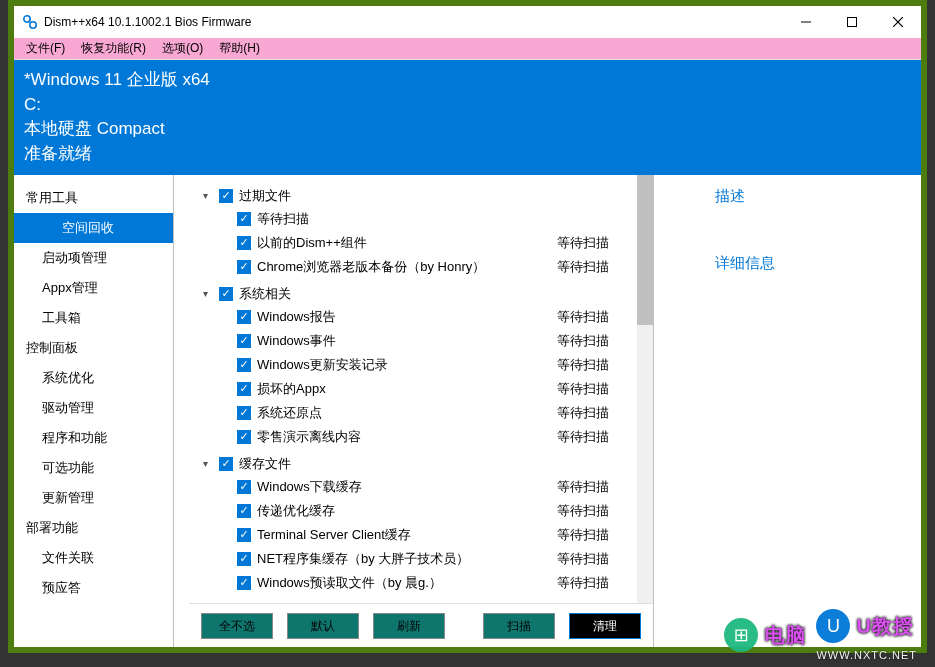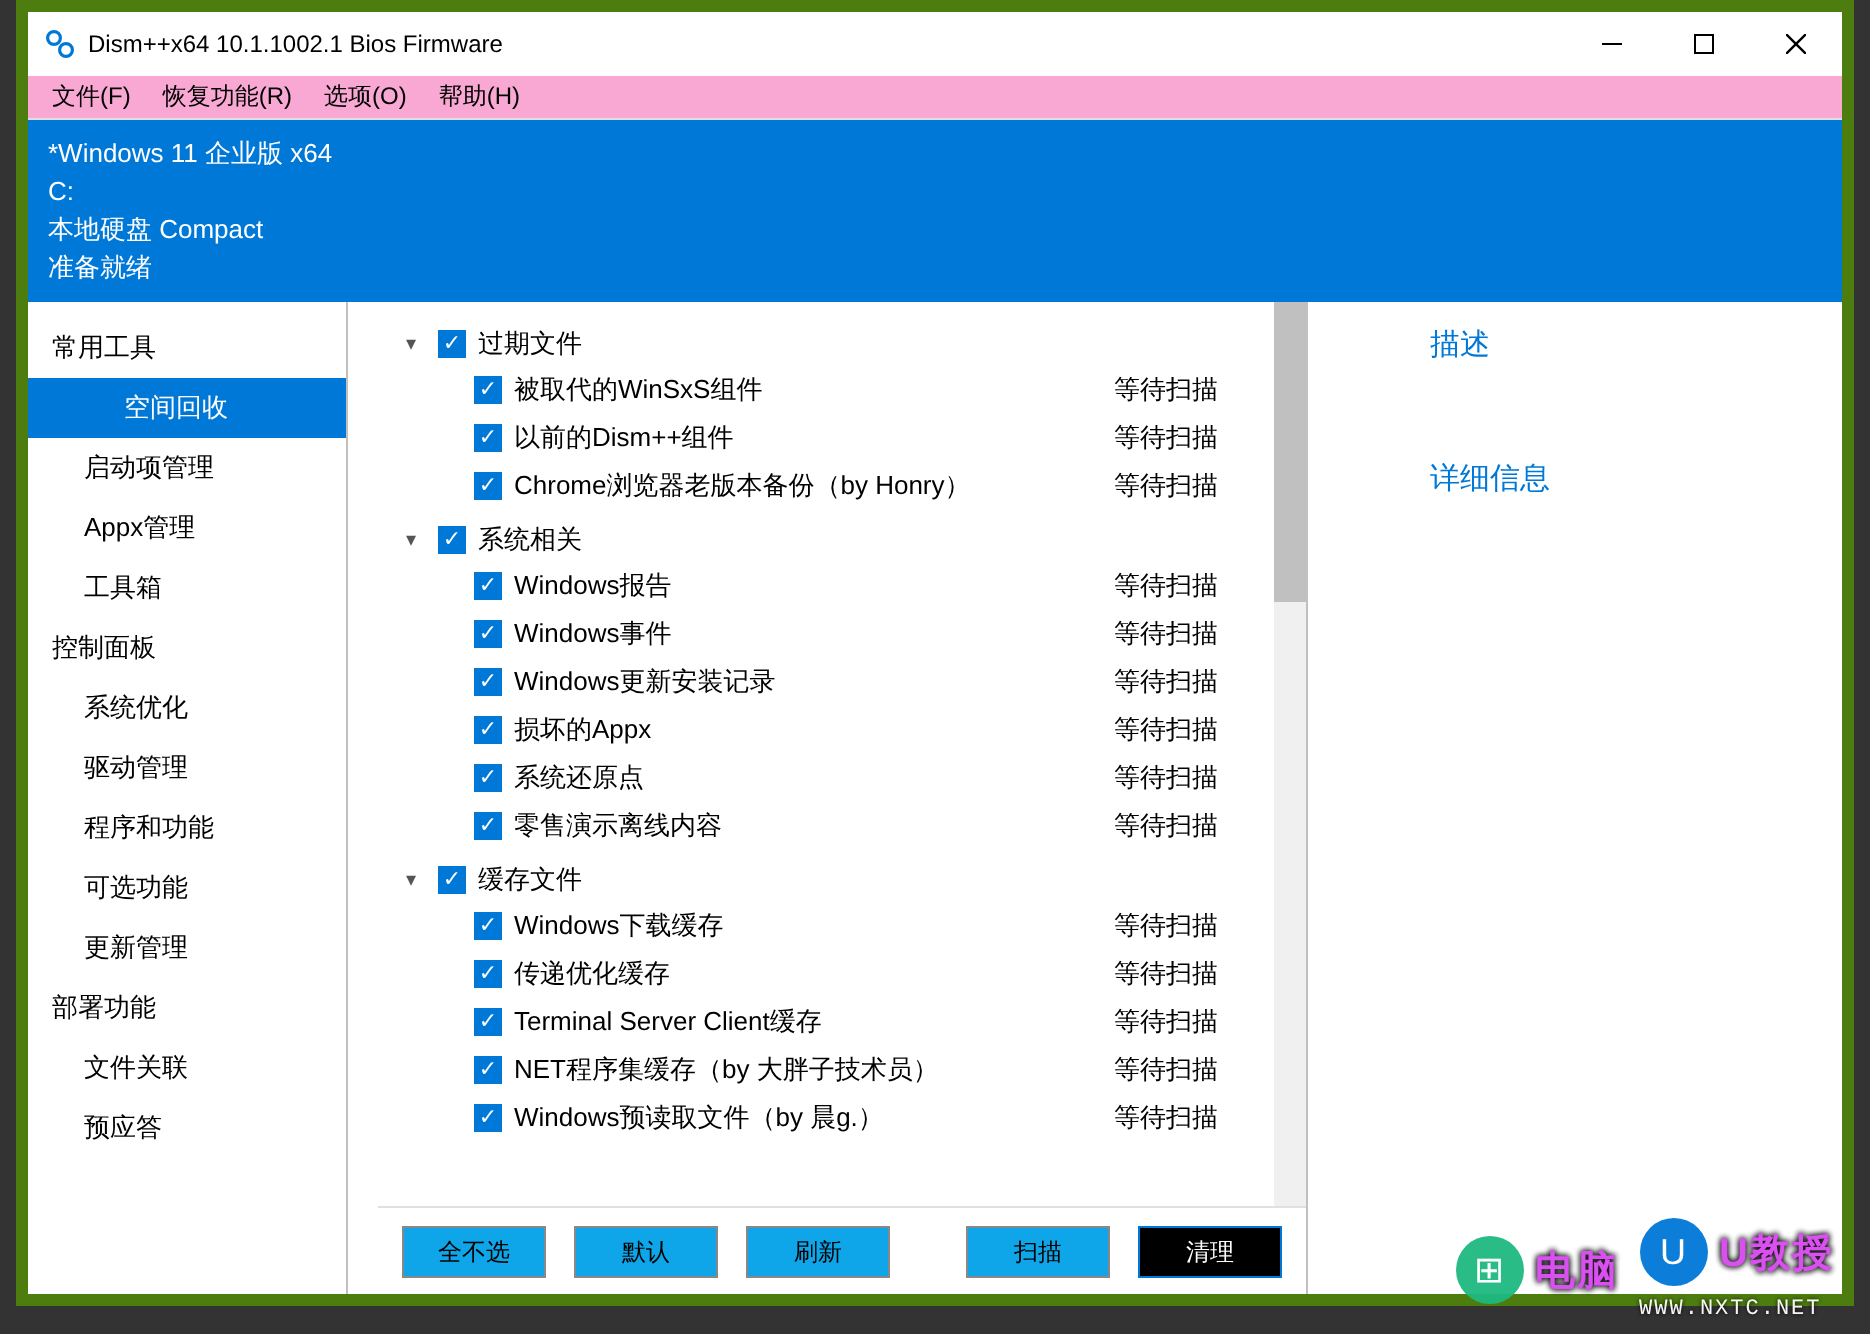--- a/index.html
+++ b/index.html
@@ -7,52 +7,52 @@
 .window { background: #fff; width: 919px; height: 653px; margin: 0 auto; border: 6px solid #4d7c0f; display: flex; flex-direction: column; position: relative; top: 0; }
 .titlebar { height: 32px; display: flex; align-items: center; background: #fff; padding: 0 0 0 8px; }
 .title-icon { width: 16px; height: 16px; margin-right: 6px; }
 .title-icon svg { width: 16px; height: 16px; }
 .title-text { flex: 1; font-size: 12px; color: #000; }
 .win-controls { display: flex; height: 100%; }
 .win-btn { width: 46px; height: 100%; display: flex; align-items: center; justify-content: center; font-size: 11px; color: #000; cursor: pointer; }
 .menubar { height: 22px; background: #f9a8d4; display: flex; align-items: center; padding: 0 4px; border-bottom: 1px solid #e0e0e0; }
 .menu-item { padding: 2px 8px; font-size: 12px; cursor: pointer; }
 .info-panel { background: #0078d7; color: #fff; padding: 8px 10px; font-size: 13px; line-height: 1.45; }
-.info-panel div { font-size: 13px; }
+.info-panel div { font-size: 17px; }
 .body-wrap { flex: 1; display: flex; min-height: 0; gap: 15px; }
 .sidebar { width: 160px; border-right: 1px solid #c0c0c0; padding: 8px 0; overflow-y: auto; }
 .side-group { padding: 6px 12px; font-size: 13px; color: #000; cursor: pointer; }
 .side-item { padding: 6px 12px 6px 28px; font-size: 13px; color: #000; cursor: pointer; }
 .side-item.active { background: #0078d7; color: #fff; padding-left: 48px; }
 .center { flex: 1; display: flex; flex-direction: column; min-width: 0; border-right: 1px solid #c0c0c0; }
 .tree-area { flex: 1; overflow-y: auto; padding: 10px 6px 4px 6px; position: relative; }
 .scrollbar-fake { position: absolute; right: 0; top: 0; width: 16px; height: 100%; background: #f0f0f0; }
 .scrollbar-thumb { position: absolute; right: 0; top: 0; width: 16px; height: 150px; background: #c0c0c0; }
 .tree-group { margin-bottom: 4px; }
 .group-header { display: flex; align-items: center; padding: 2px 0 2px 8px; cursor: pointer; }
 .expand-icon { width: 12px; display: inline-block; font-size: 10px; color: #555; margin-right: 4px; transform: rotate(0deg); }
 .expand-icon.open { }
 .chk { width: 14px; height: 14px; border: 1px solid #0078d7; background: #0078d7; display: inline-flex; align-items: center; justify-content: center; margin-right: 6px; cursor: pointer; flex-shrink: 0; }
 .chk::after { content: "✓"; color: #fff; font-size: 11px; line-height: 1; }
 .group-label { font-size: 13px; }
 .tree-row { display: flex; align-items: center; padding: 3px 0 3px 42px; }
 .row-label { flex: 1; font-size: 13px; padding-right: 8px; white-space: nowrap; overflow: hidden; text-overflow: ellipsis; }
 .row-status { width: 90px; font-size: 13px; color: #000; }
 .bottom-bar { height: 44px; display: flex; align-items: center; padding: 0 12px; gap: 14px; border-top: 1px solid #e0e0e0; }
-.btn { min-width: 72px; height: 26px; border: 1px solid #888; background: #0ea5e9; font-size: 12px; cursor: pointer; text-align: center; line-height: 24px; padding: 0 8px; }
+.btn { min-width: 72px; height: 26px; border: 1px solid #888; background: #0f766e; font-size: 12px; cursor: pointer; text-align: center; line-height: 24px; padding: 0 8px; }
 .btn.primary { background: #000000; color: #fff; border-color: #0078d7; }
 .spacer { flex: 1; }
 .right-panel { width: 220px; padding: 12px 14px; margin-left: 32px; }
 .right-heading { color: #0078d7; font-size: 15px; margin-bottom: 48px; }
 .watermark { position: absolute; right: 18px; bottom: 6px; display: flex; align-items: center; gap: 10px; opacity: 0.95; }
 .wm-badge { display: flex; align-items: center; gap: 6px; }
 .wm-icon { width: 34px; height: 34px; border-radius: 50%; background: #1eb980; display: flex; align-items: center; justify-content: center; color: #fff; font-size: 18px; }
 .wm-icon.blue { background: #0078d7; }
 .wm-text { font-weight: bold; color: #d946ef; text-shadow: 0 0 3px #000, 0 0 3px #000; font-size: 20px; letter-spacing: 1px; }
-.wm-url { color: #fff; text-shadow: 0 0 2px #000; font-size: 11px; letter-spacing: 1px; font-family: Liberation Mono, monospace; }
+.wm-url { color: #fff; text-shadow: 0 0 2px #000; font-size: 11px; letter-spacing: 1px; }
 </style>
 </head>
 <body>
 
 <div class="window">
 
   <div class="titlebar">
     <span class="title-icon">
       <svg viewBox="0 0 16 16">
           <circle cx="5" cy="5" r="3.2" fill="none" stroke="#0078d7" stroke-width="1.6"></circle>
@@ -122,21 +122,20 @@
           </div>
 
         <div class="tree-group">
           <div class="group-header">
             <span class="expand-icon open">▾</span>
             <span class="chk"></span>
             <span class="group-label">过期文件</span>
           </div>
           <div class="tree-row">
               <span class="chk"></span>
-              <span class="row-label">被取代的WinSxS组件</span>
               <span class="row-status">等待扫描</span>
             </div>
           <div class="tree-row">
               <span class="chk"></span>
               <span class="row-label">以前的Dism++组件</span>
               <span class="row-status">等待扫描</span>
             </div>
           <div class="tree-row">
               <span class="chk"></span>
               <span class="row-label">Chrome浏览器老版本备份（by Honry）</span>

